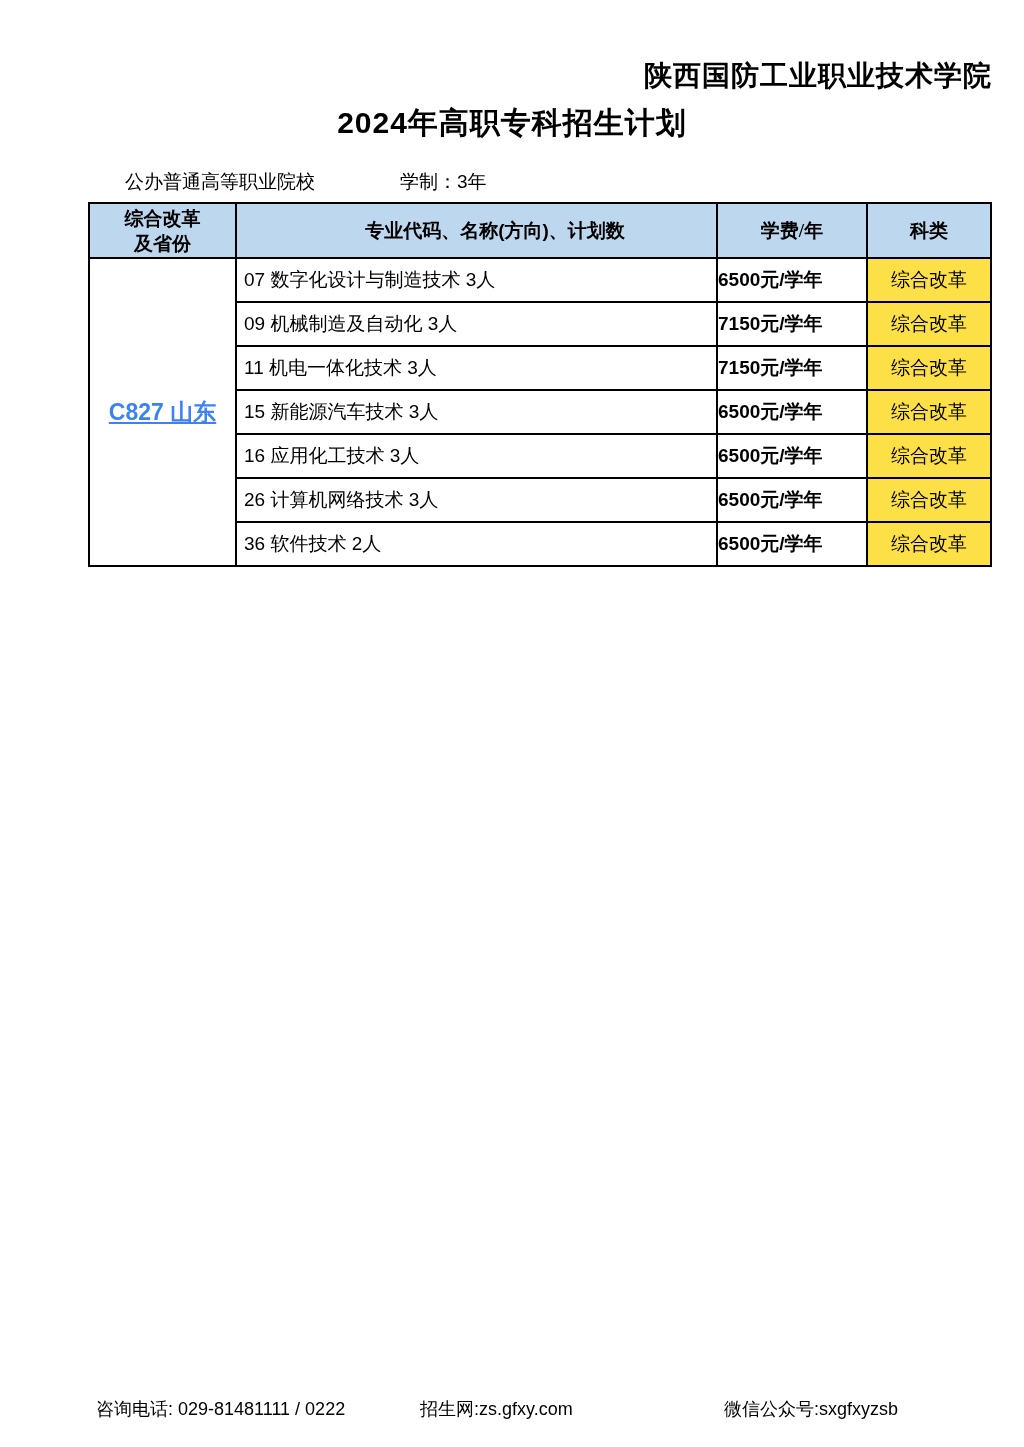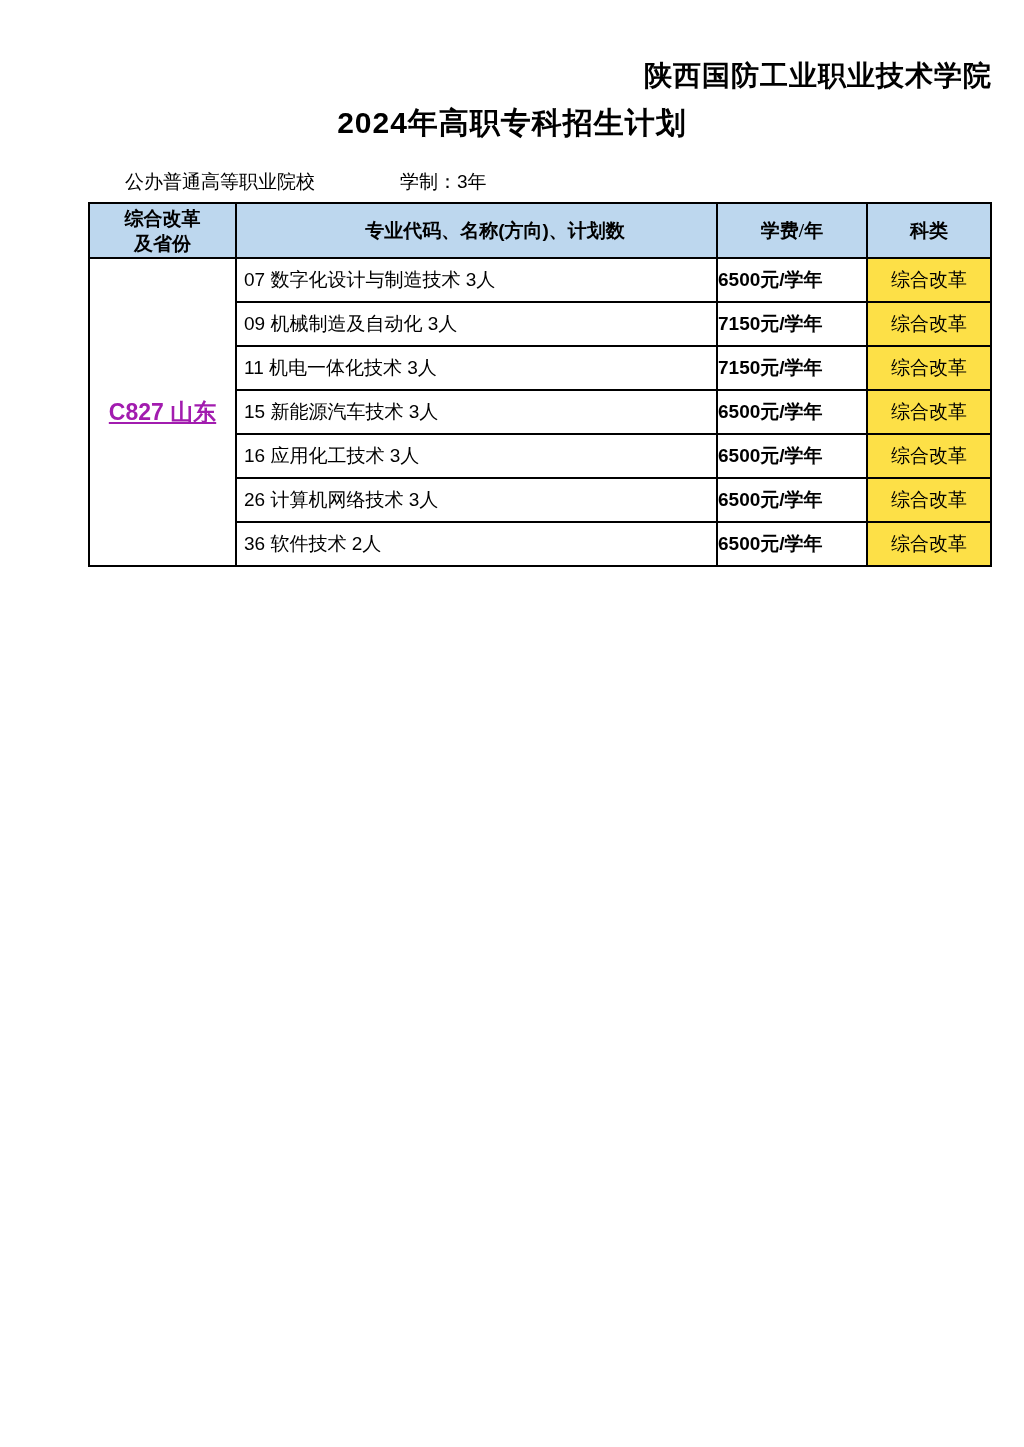--- a/index.html
+++ b/index.html
@@ -31,21 +31,21 @@
   .plan-table tbody tr{height:44px;}
   .plan-table th{
     background:#BDD7EE;font-size:19px;font-weight:bold;
     text-align:center;vertical-align:middle;
   }
   th.col1{width:145px;white-space:pre-line;line-height:25px;}
   th.col2{width:442px;padding-left:37px;}
   th.col3{width:148px;font-family:Liberation Serif, serif;}
   th.col4{width:122px;}
   td.school-code{
-    font-size:23px;font-weight:bold;color:#a21caf;
+    font-size:23px;font-weight:bold;color:#3b82f6;
     text-decoration:underline;text-align:center;vertical-align:middle;
     white-space:nowrap;
   }
   td.program{
     font-size:19px;text-align:left;vertical-align:middle;
     padding-left:7px;white-space:nowrap;
   }
   td.fee{font-size:19px;text-align:left;vertical-align:middle;white-space:nowrap;font-weight:bold;}
   td.category{
     background:#fde047;font-size:19px;text-align:center;
@@ -113,14 +113,19 @@
         <td class="category">综合改革</td>
       </tr>
       <tr>
         <td class="program">36 软件技术 2人</td>
         <td class="fee">6500元/学年</td>
         <td class="category">综合改革</td>
       </tr>
     </tbody>
   </table>
 
+  <div class="footer">
+    <span class="f-phone">咨询电话: 029-81481111 / 0222</span>
+    <span class="f-site">招生网:zs.gfxy.com</span>
+    <span class="f-wechat">微信公众号:sxgfxyzsb</span>
+  </div>
 
 </div>
 
 </body></html>

